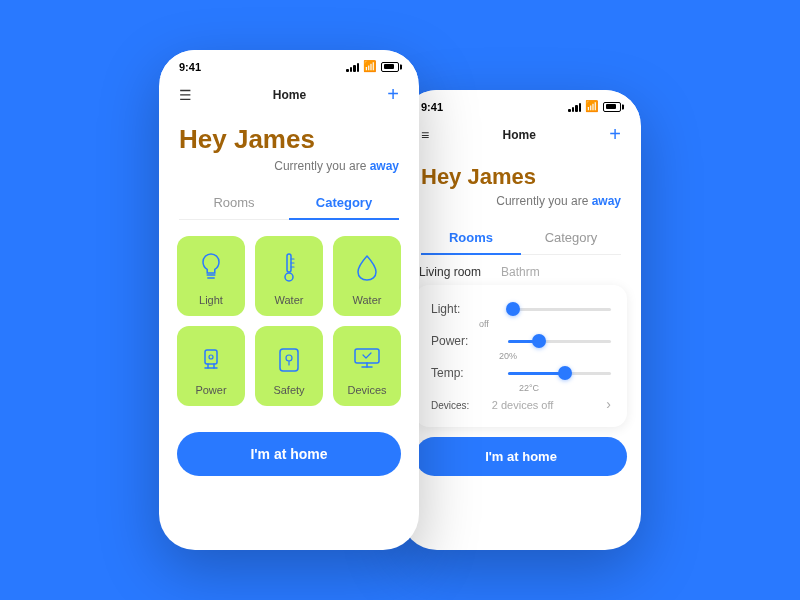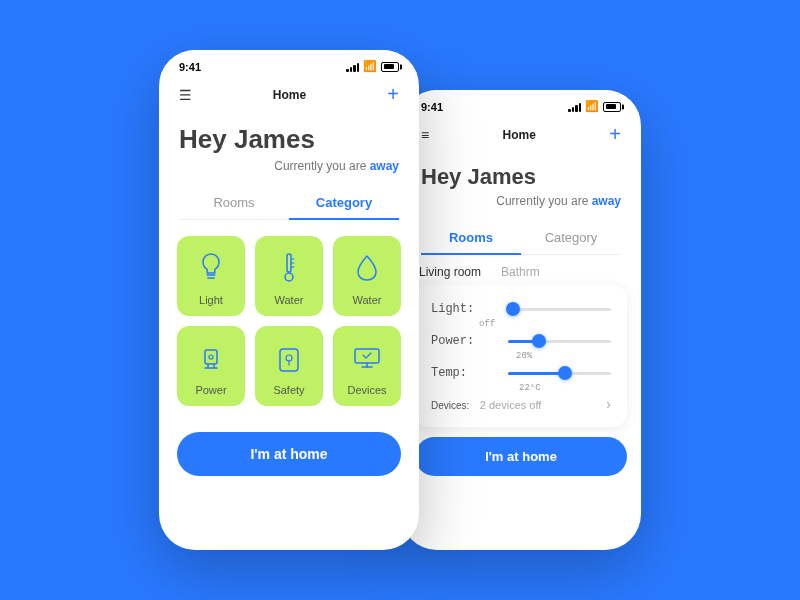--- a/index.html
+++ b/index.html
@@ -104,21 +104,21 @@
     }
 
     
     .phone-header {
       padding: 8px 20px 14px;
     }
 
     .greeting {
       font-size: 26px;
       font-weight: 700;
-      color: #404040;
+      color: #a16207;
       line-height: 1.2;
     }
 
     .status-text {
       font-size: 12px;
       color: #777;
       margin-top: 4px;
       text-align: right;
     }
 
@@ -221,21 +221,20 @@
       border-radius: 14px;
       margin: 0 14px;
       padding: 14px 16px;
       box-shadow: 0 2px 12px rgba(0,0,0,0.08);
     }
 
     .control-row {
       display: flex;
       align-items: center;
       margin-bottom: 12px;
-      font-family: Liberation Mono, monospace;
     }
 
     .control-label {
       font-size: 12px;
       color: #555;
       width: 46px;
       flex-shrink: 0;
     }
 
     .slider-container {
@@ -290,21 +289,21 @@
     }
 
     .devices-info {
       font-size: 10px;
       color: #555;
     }
 
     .devices-count {
       font-size: 11px;
       color: #aaa;
-      margin-left: 6px;
+      margin-left: 18px;
     }
 
     .chevron {
       color: #aaa;
       font-size: 14px;
     }
 
     .phone-2-bottom-btn {
       margin: 10px 14px 0;
       background: #2979FF;
@@ -530,21 +529,21 @@
         </div>
       </div>
 
       <div class="control-row">
         <span class="control-label">Power:</span>
         <div class="slider-container">
           <div class="slider-track">
             <div class="slider-fill" style="width:30%"></div>
             <div class="slider-thumb" style="left:30%"></div>
           </div>
-          <span class="slider-value" style="left:39px">20%</span>
+          <span class="slider-value" style="left:22px">20%</span>
         </div>
       </div>
 
       <div class="control-row">
         <span class="control-label">Temp:</span>
         <div class="slider-container">
           <div class="slider-track">
             <div class="slider-fill" style="width:55%"></div>
             <div class="slider-thumb" style="left:55%"></div>
           </div>

